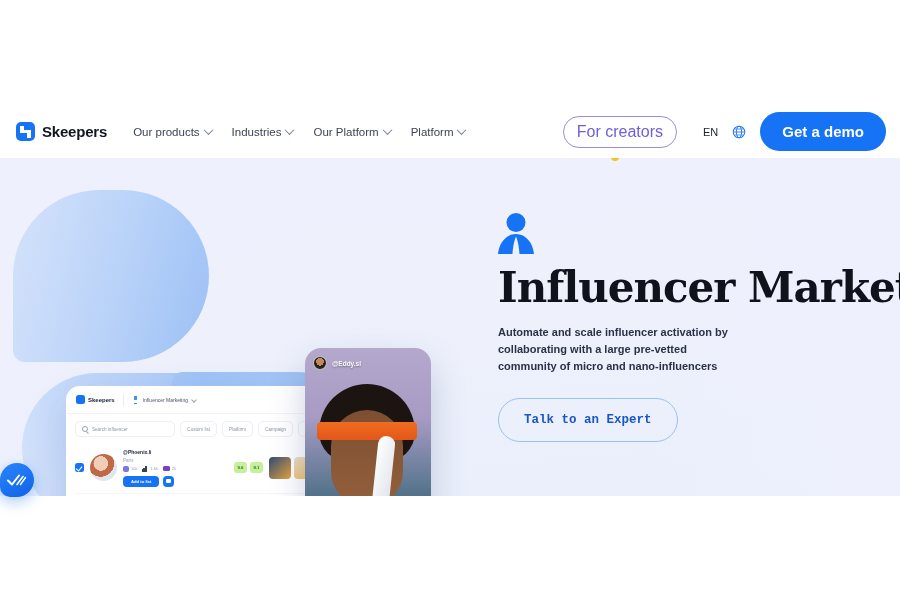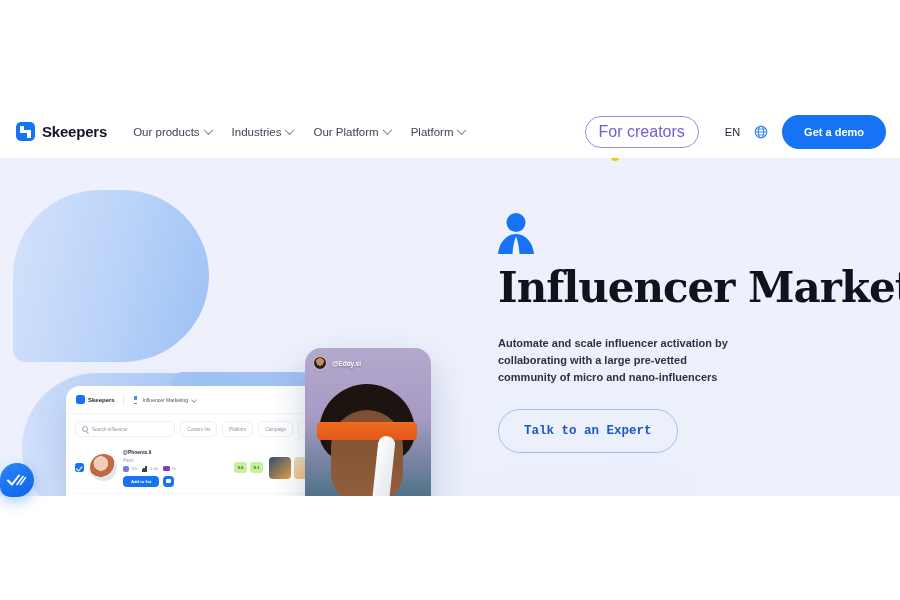--- a/index.html
+++ b/index.html
@@ -95,21 +95,21 @@
   .lang {
     font-size: 11px;
     color: #1b2233;
     cursor: pointer;
     margin-left: 12px;
   }
   .globe-icon { width: 14px; height: 14px; display: block; cursor: pointer; }
   .btn-demo {
     background: #1673f5;
     color: #ffffff;
-    font-size: 11px;
+    font-size: 15px;
     font-weight: 700;
     border: none;
     border-radius: 999px;
     padding: 11px 22px;
     cursor: pointer;
     white-space: nowrap;
     font-family: inherit;
   }
 
   
@@ -369,21 +369,21 @@
   .hero-title {
     font-family: "DejaVu Serif", "Liberation Serif", serif;
     font-size: 42px;
     font-weight: 700;
     color: #10131c;
     letter-spacing: -1px;
     line-height: 1.08;
     white-space: nowrap;
   }
   .hero-sub {
-    margin-top: 25px;
+    margin-top: 14px;
     font-size: 11px;
     font-weight: 700;
     color: #2b3246;
     line-height: 1.55;
     max-width: 245px;
   }
   .hero-btns {
     margin-top: 22px;
     display: flex; align-items: center; gap: 14px;
   }

